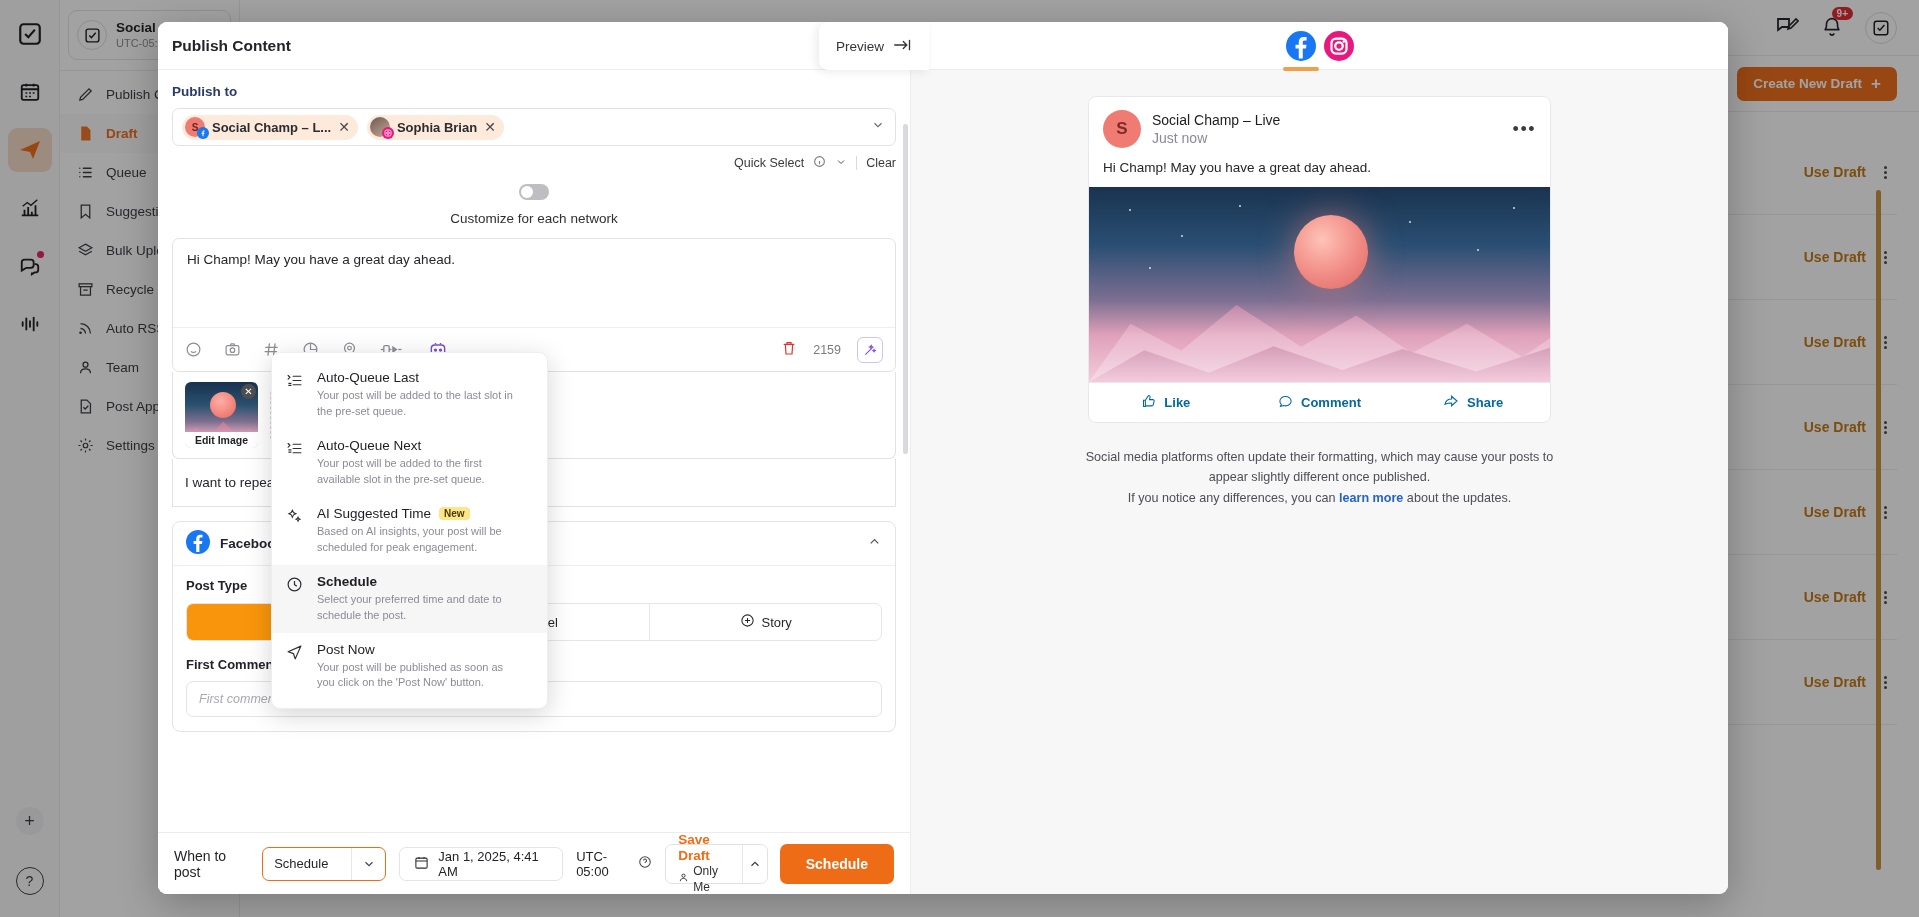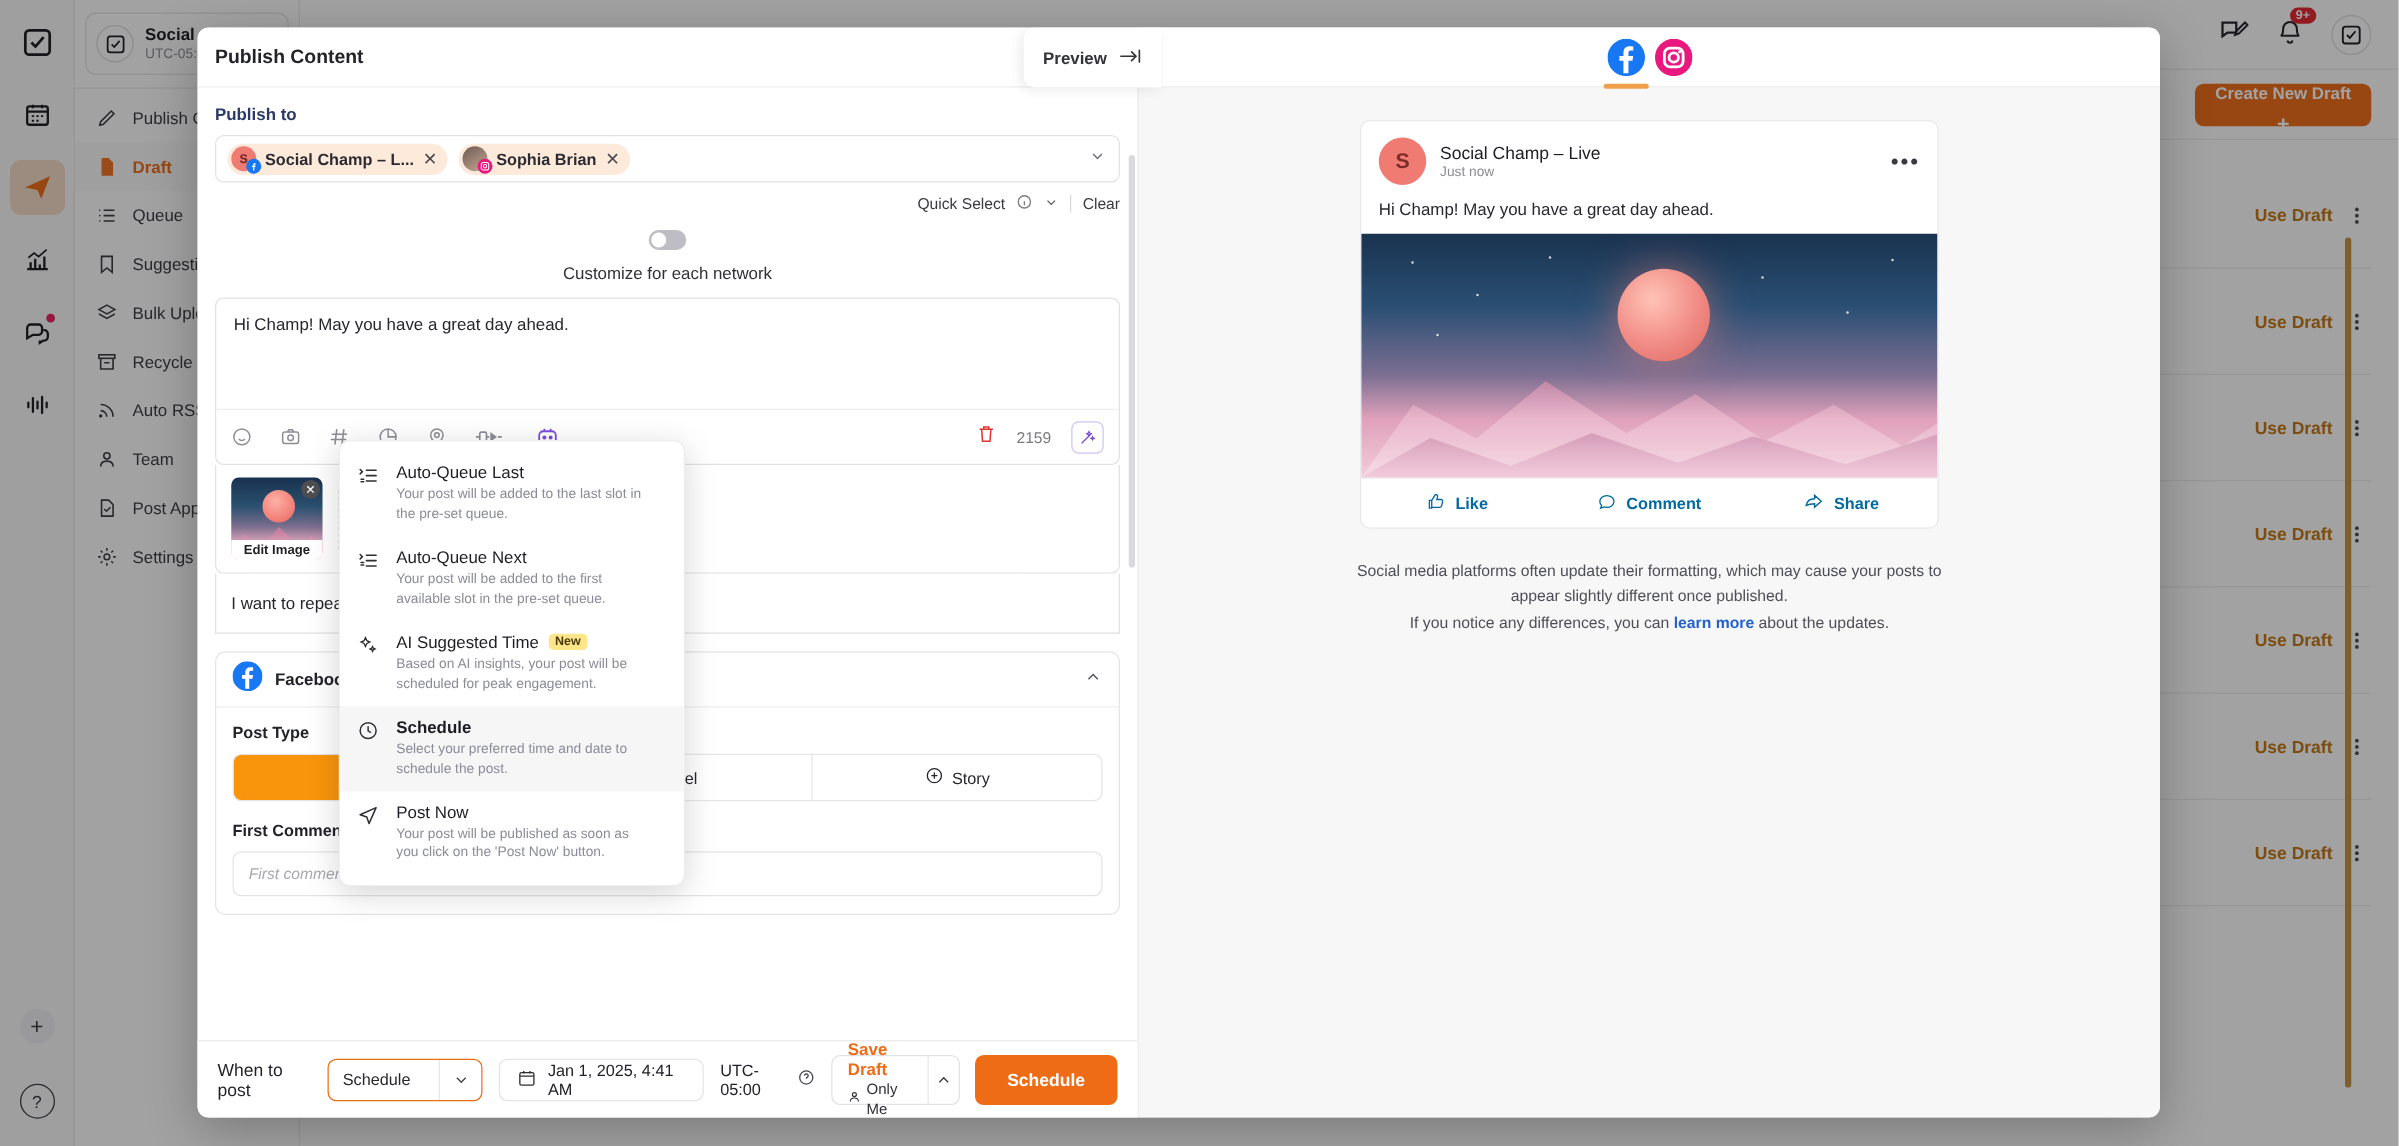--- a/index.html
+++ b/index.html
@@ -49,21 +49,21 @@
   .badge9 { position:absolute; top:-8px; right:-10px; background:#e4262c; color:#fff;
      font-size:10px; font-weight:700; border-radius:9px; padding:1px 5px; }
   .avatar-btn { width:32px; height:32px; border-radius:50%; border:1px solid #ddd;
      display:flex; align-items:center; justify-content:center; }
 
   .subbar { position:absolute; left:240px; top:56px; right:0; height:56px; background:#fff;
      border-bottom:1px solid #ececec; display:flex; align-items:center; justify-content:flex-end;
      padding-right:22px; }
   .btn-create { background:#ef6c16; color:#fff; border:none; border-radius:7px; height:34px;
      padding:0 16px; font-size:13.5px; font-weight:700; display:flex; align-items:center; gap:9px;
-     font-family:inherit; cursor:pointer;flex-direction:column; }
+     font-family:inherit; cursor:pointer; }
 
   .draft-list { position:absolute; left:260px; top:130px; right:22px; bottom:10px; }
   .draft-row { height:85px; border-bottom:1px solid #ededed; display:flex; align-items:center;
      justify-content:flex-end; padding-right:10px; gap:18px; }
   .use-draft { color:#c2760f; font-size:14px; font-weight:700; cursor:pointer; }
   .kebab { color:#555; letter-spacing:1px; font-size:15px; cursor:pointer; line-height:0.6;
      display:flex; flex-direction:column; gap:2px; align-items:center;}
   .kebab i { width:3px; height:3px; background:#4a4a4a; border-radius:50%; display:block; }
   .scroll-track { position:absolute; right:38px; top:190px; width:5px; height:680px;
      background:#c8913f; border-radius:3px; }
@@ -178,36 +178,36 @@
   .dd-item.sel { background:#f6f6f7; }
   .dd-ico { width:18px; flex:0 0 18px; color:#2e2e34; padding-top:2px; }
   .dd-t { font-size:13.5px; color:#1d1d23; display:flex; align-items:center; gap:8px; }
   .dd-item.sel .dd-t { font-weight:700; }
   .dd-d { font-size:11px; color:#8b8b98; line-height:1.45; margin-top:3px; max-width:200px; }
   .tag-new { background:#fde68a; color:#4b3a06; font-size:10px; font-weight:700;
      border-radius:4px; padding:1px 5px; }
 
   
   .pv-head { height:48px; display:flex; align-items:center; justify-content:center; gap:6px;
-     border-bottom:1px solid #ececec; background:#fff; position:relative;font-weight:bold; }
+     border-bottom:1px solid #ececec; background:#fff; position:relative; }
   .pv-net { width:32px; height:32px; border-radius:50%; display:flex; align-items:center;
      justify-content:center; position:relative; cursor:pointer; }
   .pv-net.act:after { content:""; position:absolute; bottom:-9px; left:-2px; right:-2px; height:4px;
      background:#f0a04b; border-radius:3px; }
   .pv-tab { position:absolute; left:-92px; top:0; width:110px; height:48px; background:#fff;
      border-radius:9px 0 0 9px; display:flex; align-items:center; justify-content:center; gap:9px;
      font-size:13.5px; color:#33333a; cursor:pointer; box-shadow:-3px 2px 10px rgba(0,0,0,.08); }
 
   .pv-body { padding:26px 0 0 0; display:flex; flex-direction:column; align-items:center; }
   .pv-card { width:463px; background:#fff; border:1px solid #e8e8ec; border-radius:8px; overflow:hidden; }
   .pv-top { display:flex; align-items:center; gap:11px; padding:13px 14px 8px 14px; }
   .pv-av { width:38px; height:38px; border-radius:50%; background:#ef7b72; color:#7c2b28;
      font-size:17px; font-weight:700; display:flex; align-items:center; justify-content:center; }
   .pv-name { font-size:14px; font-weight:400; color:#1c1c22; line-height:1.25; }
-  .pv-time { font-size:11px; color:#8a8a94; }
+  .pv-time { font-size:14px; color:#8a8a94; }
   .pv-dots { margin-left:auto; color:#3a3a42; font-size:18px; letter-spacing:1.5px; line-height:0.5; cursor:pointer;}
   .pv-txt { padding:4px 14px 12px 14px; font-size:13.5px; color:#26262c; }
   .pv-img { height:195px; position:relative; overflow:hidden;
      background:linear-gradient(180deg,#1a3350 0%,#2a4f73 30%,#7c6f92 58%,#dfa1ba 76%,#f3ccd9 100%); }
   .pv-img .moon { position:absolute; left:205px; top:28px; width:74px; height:74px; border-radius:50%;
      background:radial-gradient(circle at 38% 33%,#ffc3b6,#f08a84 55%,#df6760); box-shadow:0 0 34px rgba(240,130,120,.55); }
   .pv-img .stars i { position:absolute; width:2px; height:2px; background:#fff; border-radius:50%; opacity:.8; }
   .pv-img .mtn { position:absolute; bottom:0; left:0; right:0; height:104px;
      background:linear-gradient(#9d5f86,#e9b6cb 55%,#f6dbe6); clip-path:polygon(0 100%,9% 44%,20% 70%,32% 26%,46% 66%,58% 36%,70% 72%,82% 44%,94% 76%,100% 58%,100% 100%); }
   .pv-img .mtn2 { position:absolute; bottom:0; left:0; right:0; height:66px;

